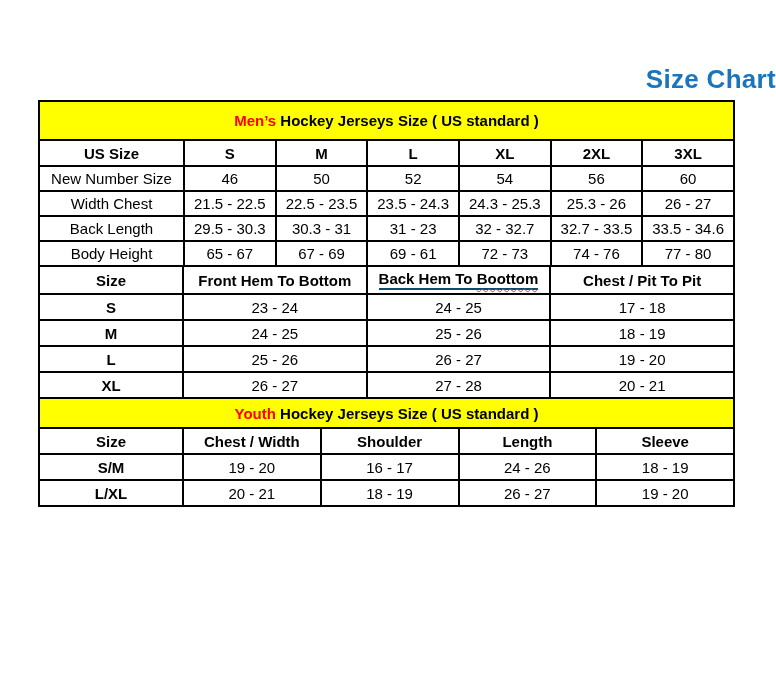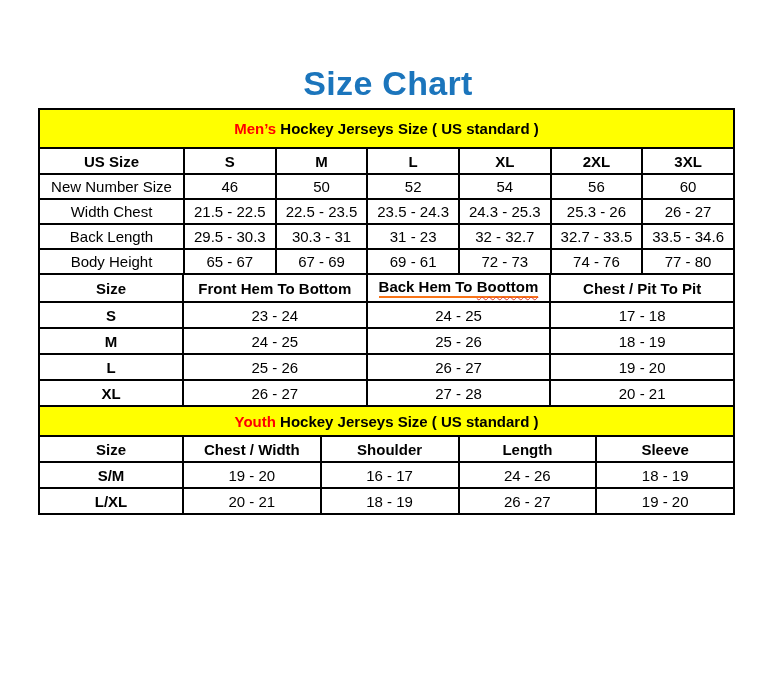--- a/index.html
+++ b/index.html
@@ -7,22 +7,22 @@
     position: relative;
     width: 776px;
     height: 692px;
     background: #ffffff;
     font-family: "Liberation Sans", sans-serif;
     overflow: hidden;
   }
   .title {
     margin: 0;
     padding-top: 64px;
-    text-align: center;
-    font-size: 34px;
+    text-align: right;
+    font-size: 26px;
     font-weight: bold;
     color: #1B75BC;
     letter-spacing: 0.3px;
   }
   table.chart {
     border-collapse: collapse;
     table-layout: fixed;
     width: 695px;
     margin-left: 38px;
   }
@@ -55,21 +55,21 @@
   #womens-table .section-cell { height: 34px; }
   #womens-table th { height: 26px; }
   #womens-table td { height: 24px; }
   #youth-table .section-cell { height: 28px; }
   #youth-table th { height: 24px; }
   #youth-table td { height: 24px; }
 
   
   .u-wrap {
     display: inline-block;
-    border-bottom: 2px solid #f97316;
+    border-bottom: 2px solid #0c4a6e;
     padding-bottom: 1px;
   }
   .squiggle {
     margin-left: 0.28em;
     text-decoration: underline;
     text-decoration-style: wavy;
     text-decoration-color: #D43C3C;
     text-decoration-thickness: 1px;
     text-underline-offset: 4px;
   }

